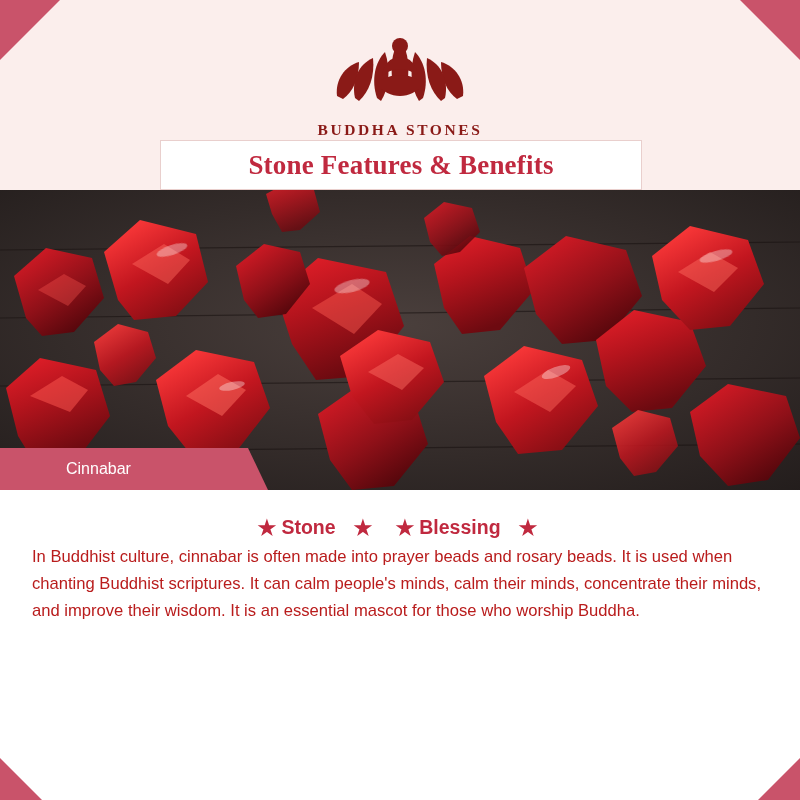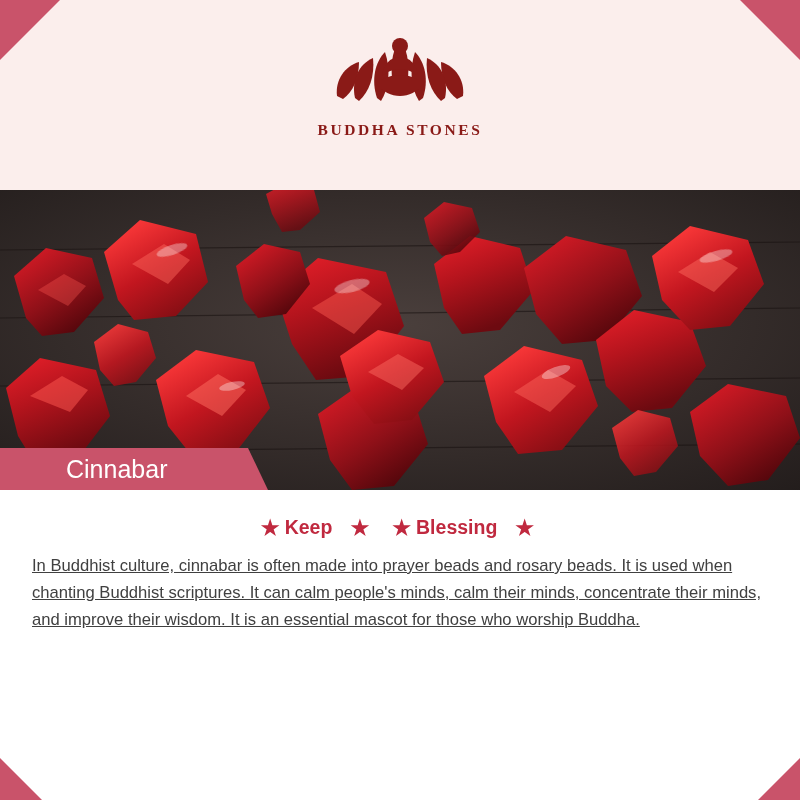--- a/index.html
+++ b/index.html
@@ -121,21 +121,21 @@
     position: absolute;
     left: 0; top: 0;
     width: 268px;
     height: 42px;
     background: #c9536a;
     clip-path: polygon(0 0, 248px 0, 268px 42px, 0 42px);
   }
   .photo-label .txt {
     position: relative;
     color: #ffffff;
-    font-size: 25px;
+    font-size: 16px;
     padding-left: 66px;
     font-family: "Liberation Sans", sans-serif;
   }
 
   
   .content {
     position: absolute;
     top: 490px;
     left: 0;
     width: 800px;
@@ -160,25 +160,24 @@
     white-space: nowrap;
   }
   .benefit .star {
     color: #c0293f;
     font-size: 21px;
     margin-right: 5px;
     line-height: 1;
   }
 
   .desc {
-    margin: 14px 32px 0 32px;
+    margin: 5px 32px 0 32px;
     font-size: 16.6px;
     line-height: 1.62;
-    color: #404040;
-    text-decoration: underline;
+    color: #b91c1c;
   }
 
   
   .bottom-wedge-left {
     position: absolute;
     bottom: 0; left: 0;
     width: 0; height: 0;
     border-bottom: 42px solid #c9536a;
     border-right: 42px solid transparent;
     z-index: 6;
@@ -214,20 +213,23 @@
         <path d="M75,16 C66,30 64,50 70,72 L80,72 C86,50 84,30 75,16 Z"></path>
 
         <circle cx="75" cy="24" r="8"></circle>
         <path d="M75,35 C65,35 58,43 57,54 C62,50 68,47 75,47 C82,47 88,50 93,54 C92,43 85,35 75,35 Z"></path>
         <path d="M52,62 C58,56 66,53 75,53 C84,53 92,56 98,62 C92,70 84,74 75,74 C66,74 58,70 52,62 Z"></path>
       </g>
     </svg>
     <span class="logo-text">BUDDHA STONES</span>
   </div>
 
+  <div class="title-plate">
+    <span class="title-text">Stone Features &amp; Benefits</span>
+  </div>
 
   <div class="photo">
     <svg width="800" height="300" viewBox="0 0 800 300">
       <defs>
         <radialGradient id="bgg" cx="50%" cy="45%" r="75%">
           <stop offset="0%" stop-color="#4a3f3c"></stop>
           <stop offset="100%" stop-color="#231d1c"></stop>
         </radialGradient>
         <linearGradient id="st1" x1="0" y1="0" x2="0.4" y2="1">
           <stop offset="0%" stop-color="#e8202a"></stop>
@@ -309,21 +311,21 @@
     <div class="photo-label">
       <div class="bg"></div>
       <span class="txt">Cinnabar</span>
     </div>
   </div>
 
   <div class="content">
     <div class="benefits">
       <div class="benefit">
         <span class="star">★</span>
-        <span>Keep</span>
+        <span>Stone</span>
       </div>
       <div class="benefit">
         <span class="star">★</span>
       </div>
       <div class="benefit">
         <span class="star">★</span>
         <span>Blessing</span>
       </div>
       <div class="benefit">
         <span class="star">★</span>

